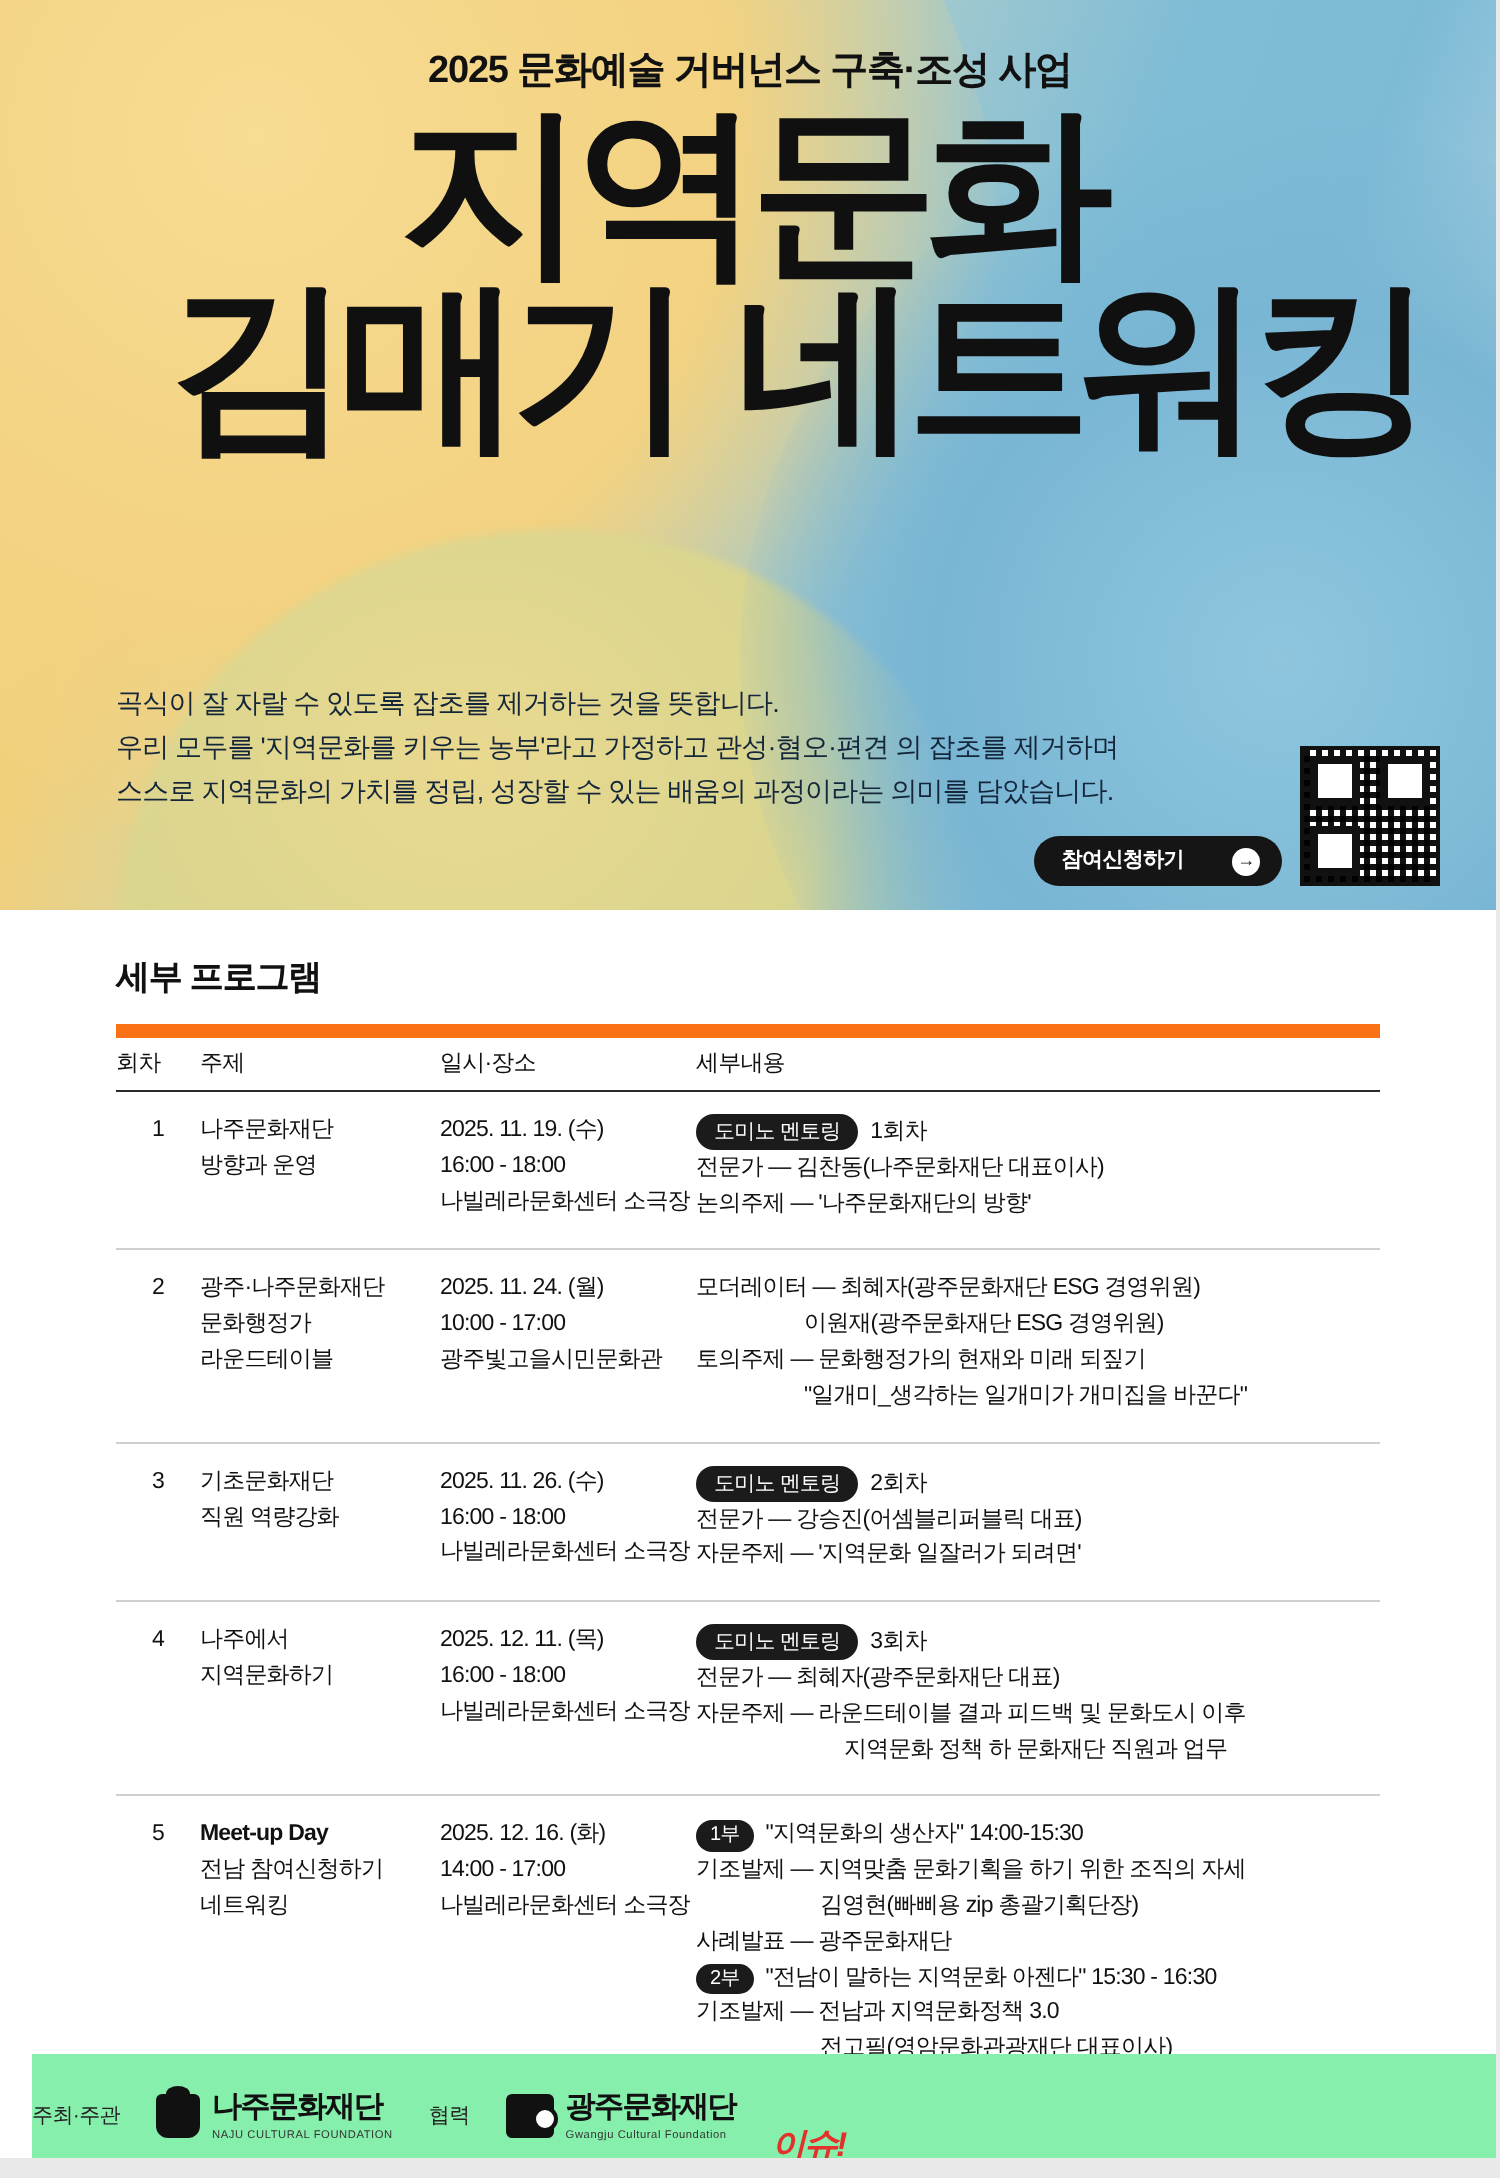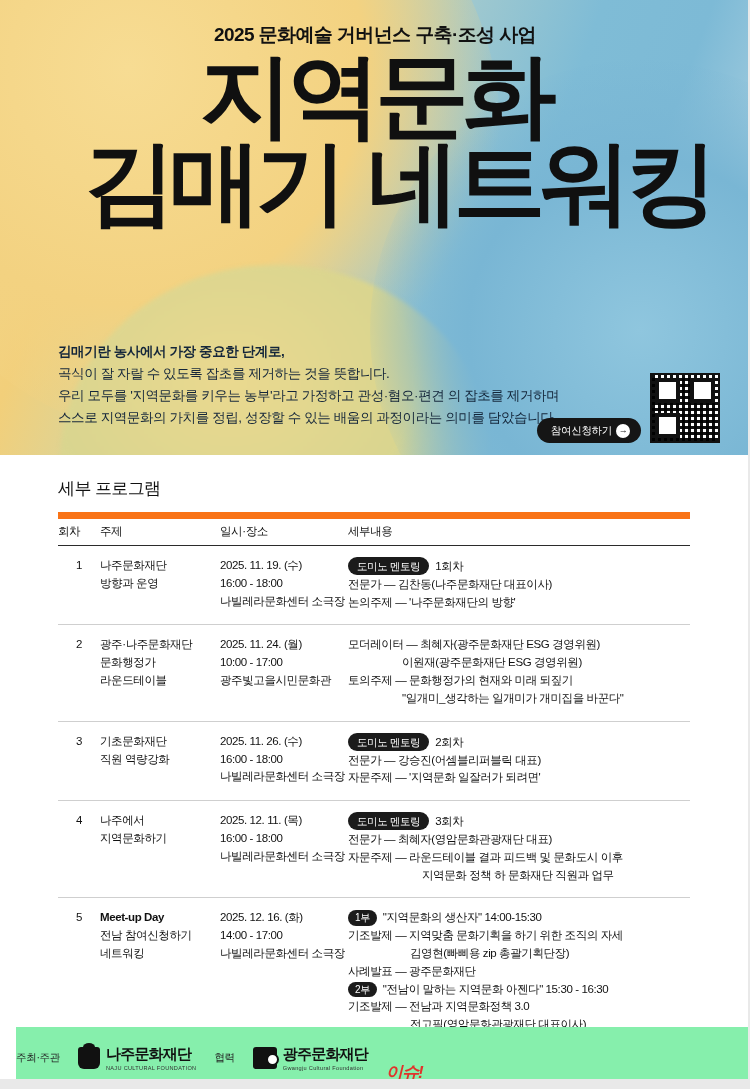--- a/index.html
+++ b/index.html
@@ -58,40 +58,40 @@
     margin-top:6px;
     padding:16px 0 0 58px;
     font-size:13.5px;line-height:1.62;color:#14263a;letter-spacing:-0.4px;
   }
   .desc-band b{font-weight:bold;}
   .apply-wrap{
     position:absolute;right:30px;bottom:12px;z-index:5;display:flex;align-items:flex-end;gap:9px;
   }
   .apply-btn{
     background:#151515;color:#fff;border-radius:20px;padding:6px 11px 6px 14px;
-    font-size:10.5px;letter-spacing:-0.3px;display:flex;align-items:center;gap:4px;white-space:nowrap;
-    height:13px;line-height:13px;
+    font-size:10.5px;letter-spacing:-0.3px;display:flex;align-items:center;gap:24px;white-space:nowrap;
+    height:13px;line-height:13px;font-weight:bold;
   }
   .apply-btn .arrow{
     width:14px;height:14px;border-radius:50%;background:#fff;color:#111;font-size:9px;
     display:flex;align-items:center;justify-content:center;line-height:1;
   }
   .qr{
     width:66px;height:66px;background:
       repeating-linear-gradient(90deg,#111 0 3px,#fff 3px 6px),
       repeating-linear-gradient(0deg,#111 0 3px,rgba(255,255,255,0) 3px 6px);
     background-blend-mode:multiply;
     border:2px solid #111;
     position:relative;
   }
   .qr i{position:absolute;width:17px;height:17px;border:4px solid #111;background:#fff;}
   .qr i.a{left:3px;top:3px;} .qr i.b{right:3px;top:3px;} .qr i.c{left:3px;bottom:3px;}
   
   .content{position:relative;padding:22px 58px 0 58px;background:#fff;}
-  .sec-title{font-size:17px;font-weight:normal;letter-spacing:-0.6px;margin:0 0 12px 0;}
+  .sec-title{font-size:17px;font-weight:bold;letter-spacing:-0.6px;margin:0 0 12px 0;}
   table.prog{width:100%;border-collapse:collapse;font-size:11.5px;letter-spacing:-0.4px;}
   table.prog th{
     text-align:left;font-weight:normal;color:#111;font-size:11.5px;padding:5px 0 6px 0;
     border-top:7px solid #f97316;border-bottom:1px solid #2b2b2b;
   }
   table.prog td{
     vertical-align:top;padding:11px 0 13px 0;border-bottom:1px solid #cfcfcf;line-height:1.55;
   }
   table.prog tr:last-child td{border-bottom:1px solid #2b2b2b;}
   .c-no{width:42px;text-align:center;}
@@ -137,21 +137,20 @@
     <div class="hero-inner">
       <div class="kicker">2025 문화예술 거버넌스 구축·조성 사업</div>
       <div class="title-wrap">
         <div class="bigtitle">
           <span class="l1">지역문화</span>
           <span class="l2">김매기 네트워킹</span>
         </div>
       </div>
     </div>
     <div class="desc-band">
-      <div><b>김매기란 농사에서 가장 중요한 단계로,</b></div>
       <div>곡식이 잘 자랄 수 있도록 잡초를 제거하는 것을 뜻합니다.</div>
       <div>우리 모두를 '지역문화를 키우는 농부'라고 가정하고 관성·혐오·편견 의 잡초를 제거하며</div>
       <div>스스로 지역문화의 가치를 정립, 성장할 수 있는 배움의 과정이라는 의미를 담았습니다.</div>
     </div>
     <div class="apply-wrap">
       <div class="apply-btn">
         <span>참여신청하기</span>
         <span class="arrow">→</span>
       </div>
       <div class="qr">
@@ -238,21 +237,21 @@
             <div>나주에서</div>
             <div>지역문화하기</div>
           </td>
           <td class="c-when">
             <div>2025. 12. 11. (목)</div>
             <div>16:00 - 18:00</div>
             <div>나빌레라문화센터 소극장</div>
           </td>
           <td class="c-detail">
             <div><span class="badge">도미노 멘토링</span><span>3회차</span></div>
-            <div>전문가 — 최혜자(영암문화관광재단 대표)</div>
+            <div>전문가 — 최혜자(광주문화재단 대표)</div>
             <div>자문주제 — 라운드테이블 결과 피드백 및 문화도시 이후</div>
             <div class="pad-l3">지역문화 정책 하 문화재단 직원과 업무</div>
           </td>
         </tr>
 
         <tr>
           <td class="c-no">5</td>
           <td class="c-topic">
             <div class="bold">Meet-up Day</div>
             <div>전남 참여신청하기</div>

